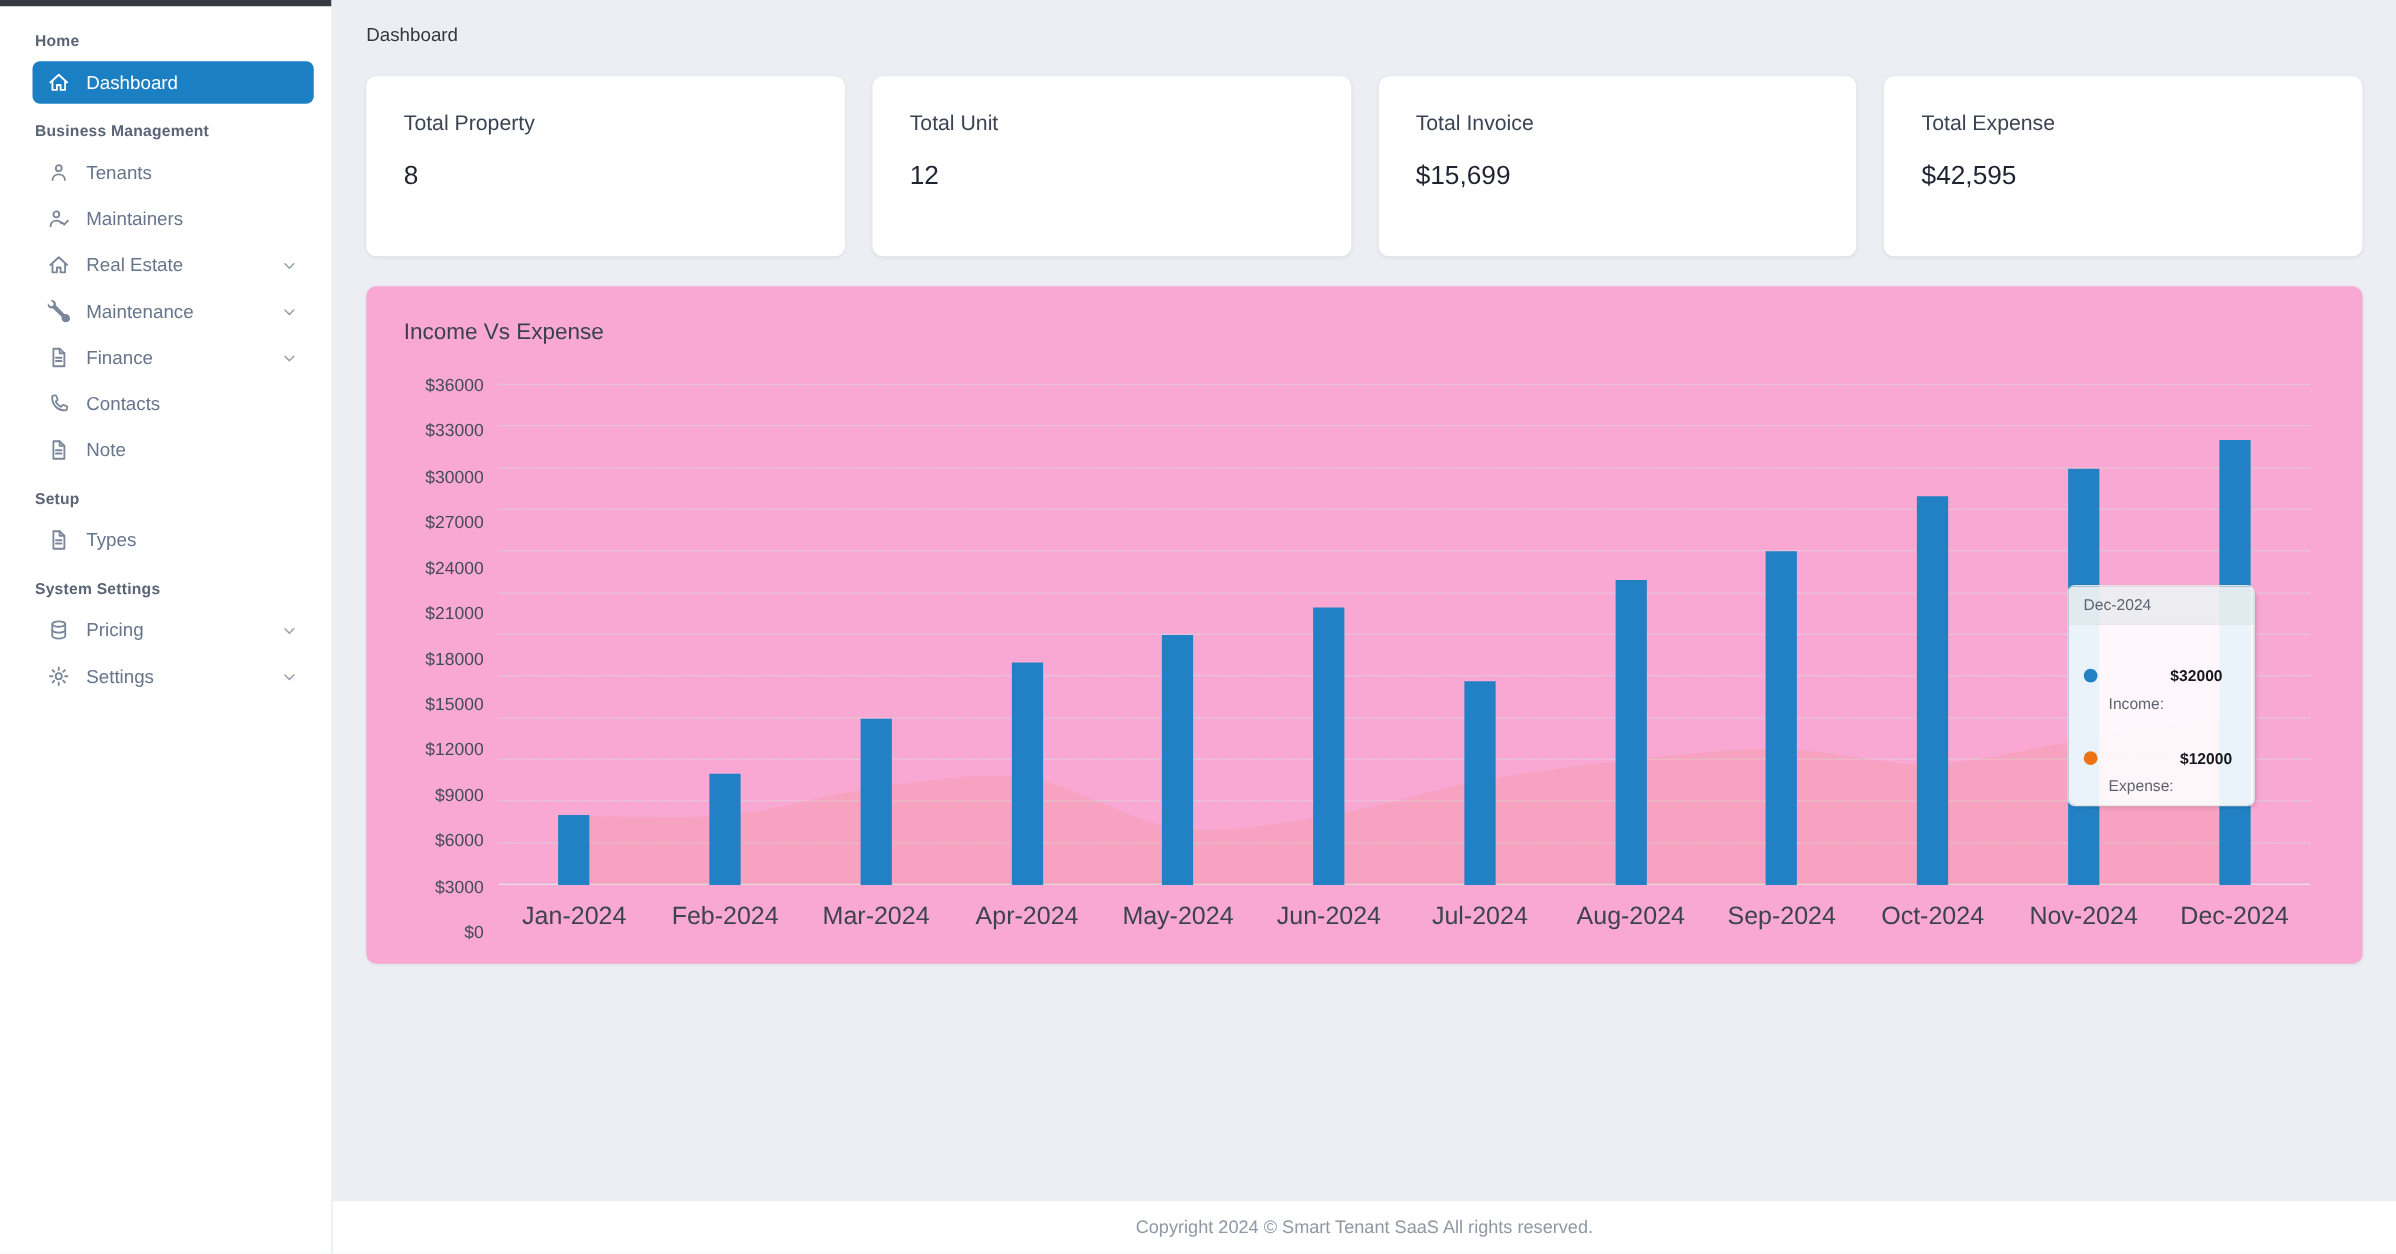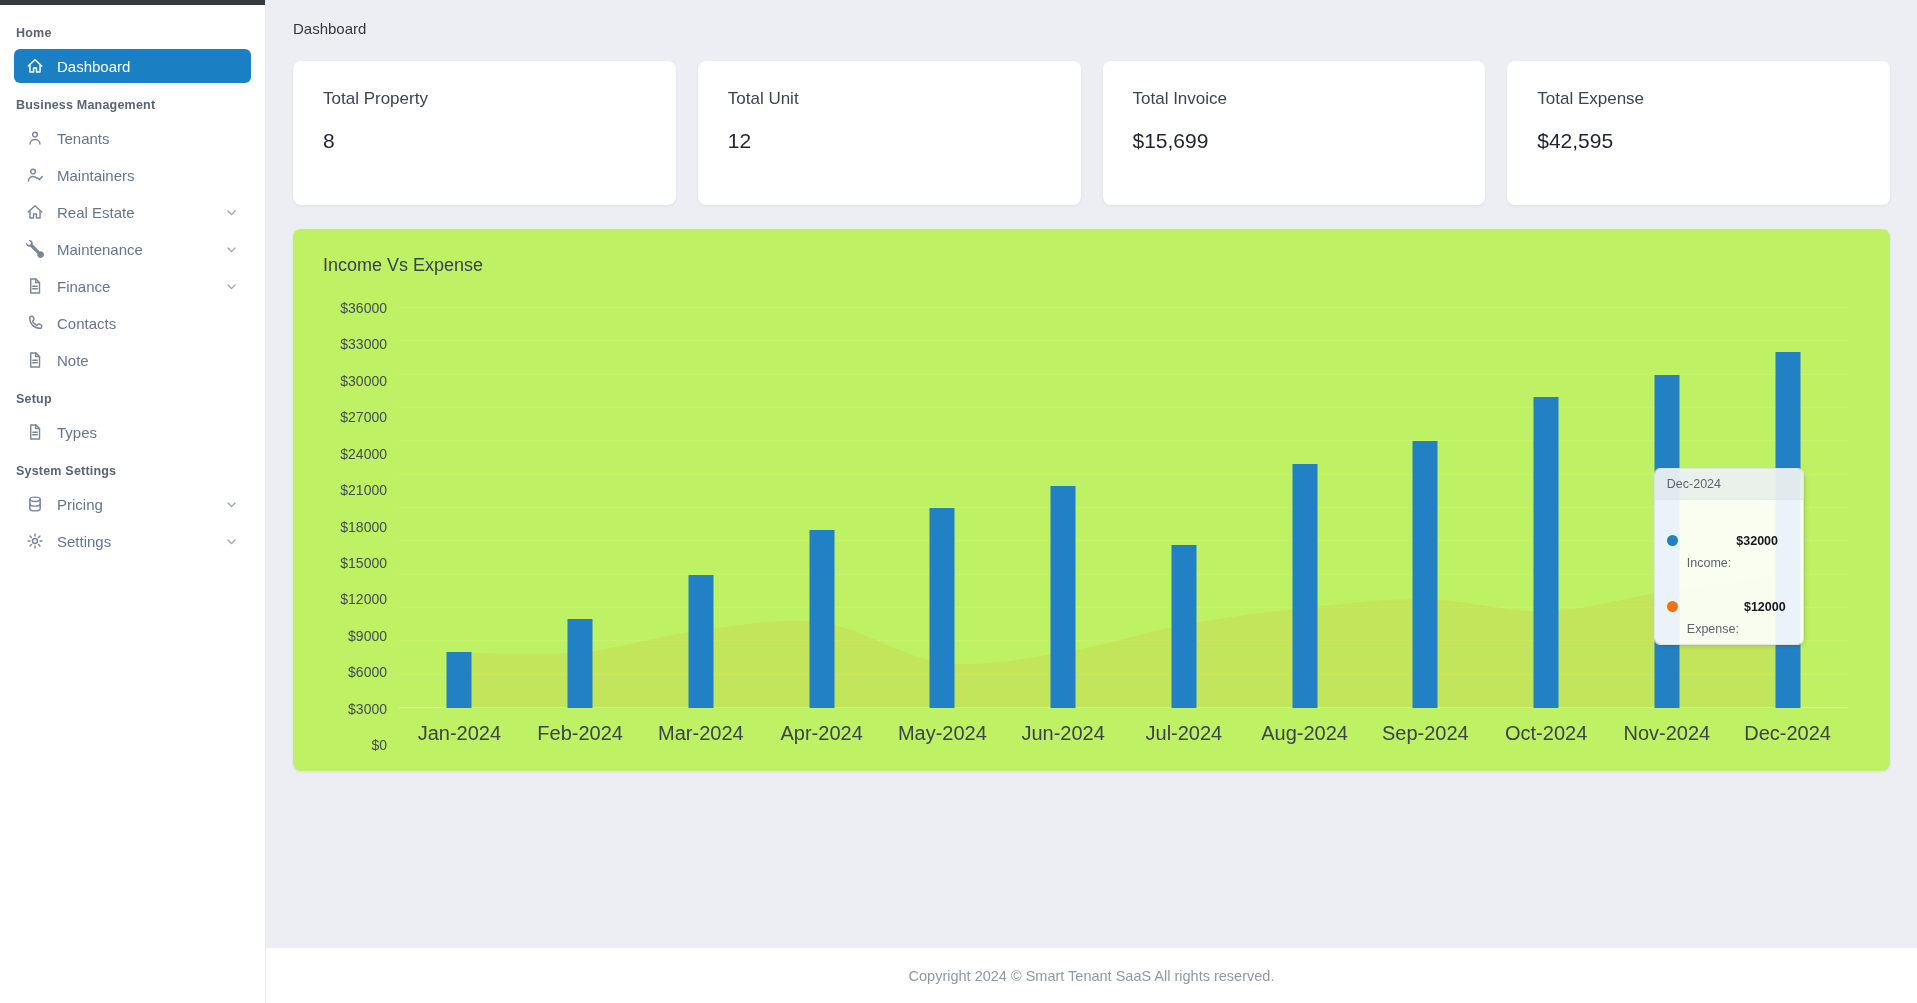--- a/index.html
+++ b/index.html
@@ -5,21 +5,21 @@
   * { margin:0; padding:0; box-sizing:border-box; }
   html,body { width:1917px; height:1003px; overflow:hidden; }
   body {
     font-family:"Liberation Sans","DejaVu Sans",sans-serif;
     background:#edeef3; color:#374151; display:flex;
   }
 
   
   .sidebar {
     width:266px; min-width:266px; height:100%; background:#ffffff;
-    border-right:1px solid #e8eaee; position:relative; padding-top:14px;
+    border-right:1px solid #e8eaee; position:relative; padding-top:14px;padding-left:12px;
   }
   .sidebar::before {
     content:""; position:absolute; top:0; left:0; right:0; height:5px; background:#363b41;
   }
   .section-label {
     font-size:12.5px; font-weight:bold; color:#5a6474;
     padding:12px 16px 6px 16px; letter-spacing:.2px;
   }
   .nav-item {
     display:flex; align-items:center; gap:13px;
@@ -40,21 +40,21 @@
 
   .cards-row { display:grid; grid-template-columns:repeat(4,1fr); gap:22px;border-radius:27px; }
   .stat-card {
     background:#fff; border-radius:8px; height:144px; padding:28px 30px;
     box-shadow:0 1px 3px rgba(20,25,40,.07);
   }
   .stat-card .title { font-size:17px; color:#3b4453; }
   .stat-card .value { font-size:21px; color:#1f2430; margin-top:20px; }
 
   .chart-card {
-    background:#bef264; border-radius:8px; margin-top:24px;
+    background:#f9a8d4; border-radius:8px; margin-top:24px;
     padding:26px 42px 26px 30px; box-shadow:0 1px 3px rgba(20,25,40,.07);
   }
   .chart-title { font-size:18px; color:#39414e; margin-bottom:32px; }
 
   .plot-wrap { display:flex; }
   .y-gutter { width:76px; position:relative; }
   .y-label {
     position:absolute; right:12px; transform:translateY(50%);
     font-size:14px; color:#454b54; white-space:nowrap;
   }
@@ -80,21 +80,21 @@
     border-bottom:1px solid #e4e7e9;
   }
   .tooltip-body { background:rgba(255,255,255,.9); padding:4px 0 8px 0; }
   .tooltip-row { display:flex; align-items:center; padding:7px 12px 0 12px; }
   .tooltip-dot { width:11px; height:11px; border-radius:50%; margin-right:9px; flex:0 0 auto; }
   .tooltip-label { color:#5d6470; margin-right:5px;margin-top:45px; }
   .tooltip-value { font-weight:bold; color:#14171c; }
 
   
   .footer {
-    height:55px; background:#ffffff; display:flex; align-items:center; justify-content:center;
+    height:42px; background:#ffffff; display:flex; align-items:center; justify-content:center;
   }
   .footer-text { font-size:14.5px; color:#8f98a3; }
 </style>
 </head>
 <body>
 
 <aside class="sidebar" id="sidebar">
     <div class="section-label">Home</div>
     <div class="nav-item active">
       <span class="icon">

